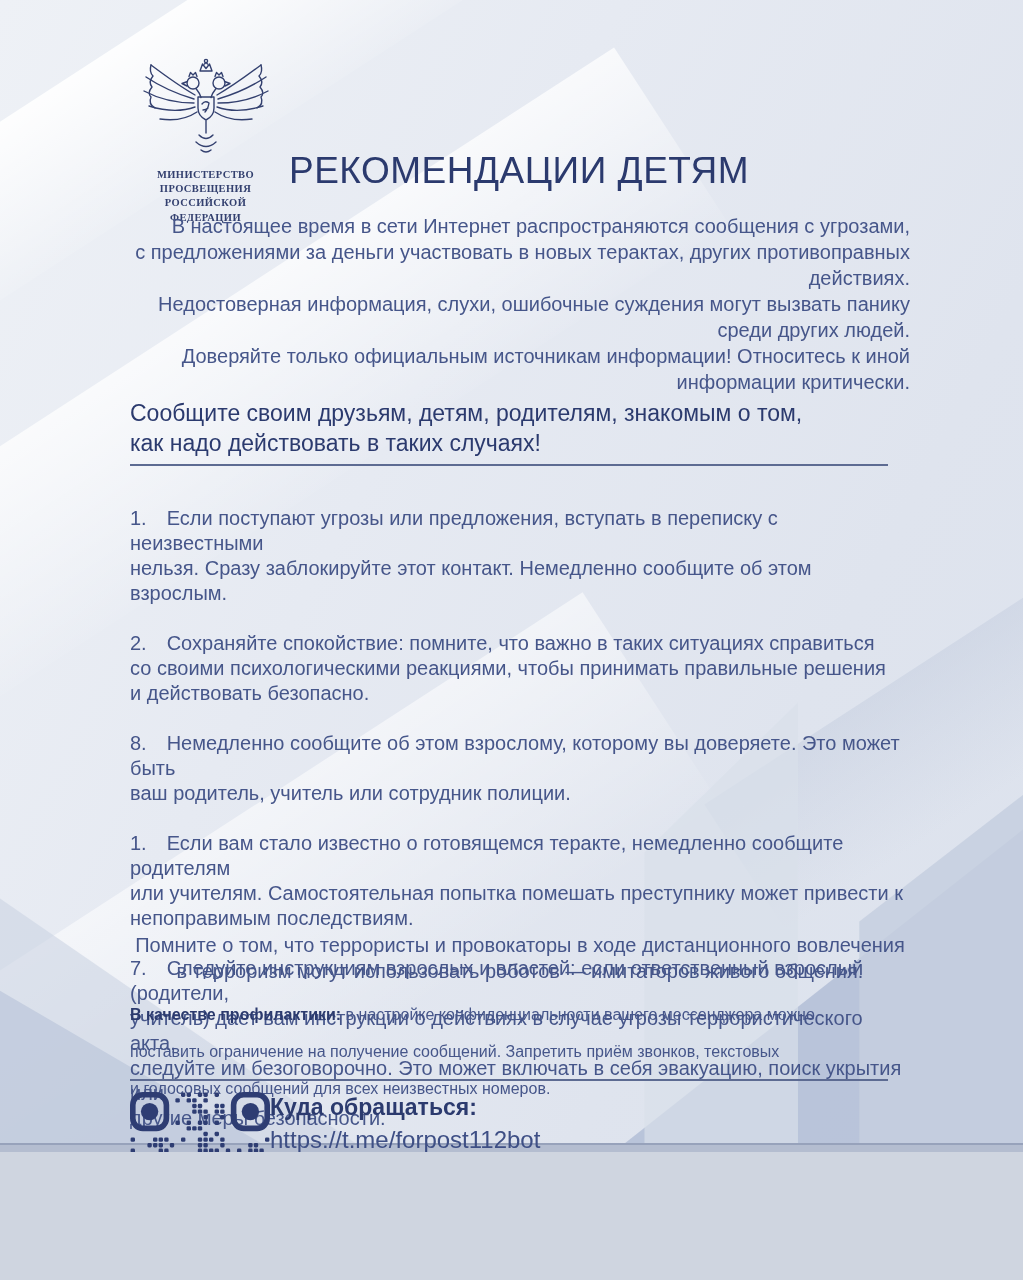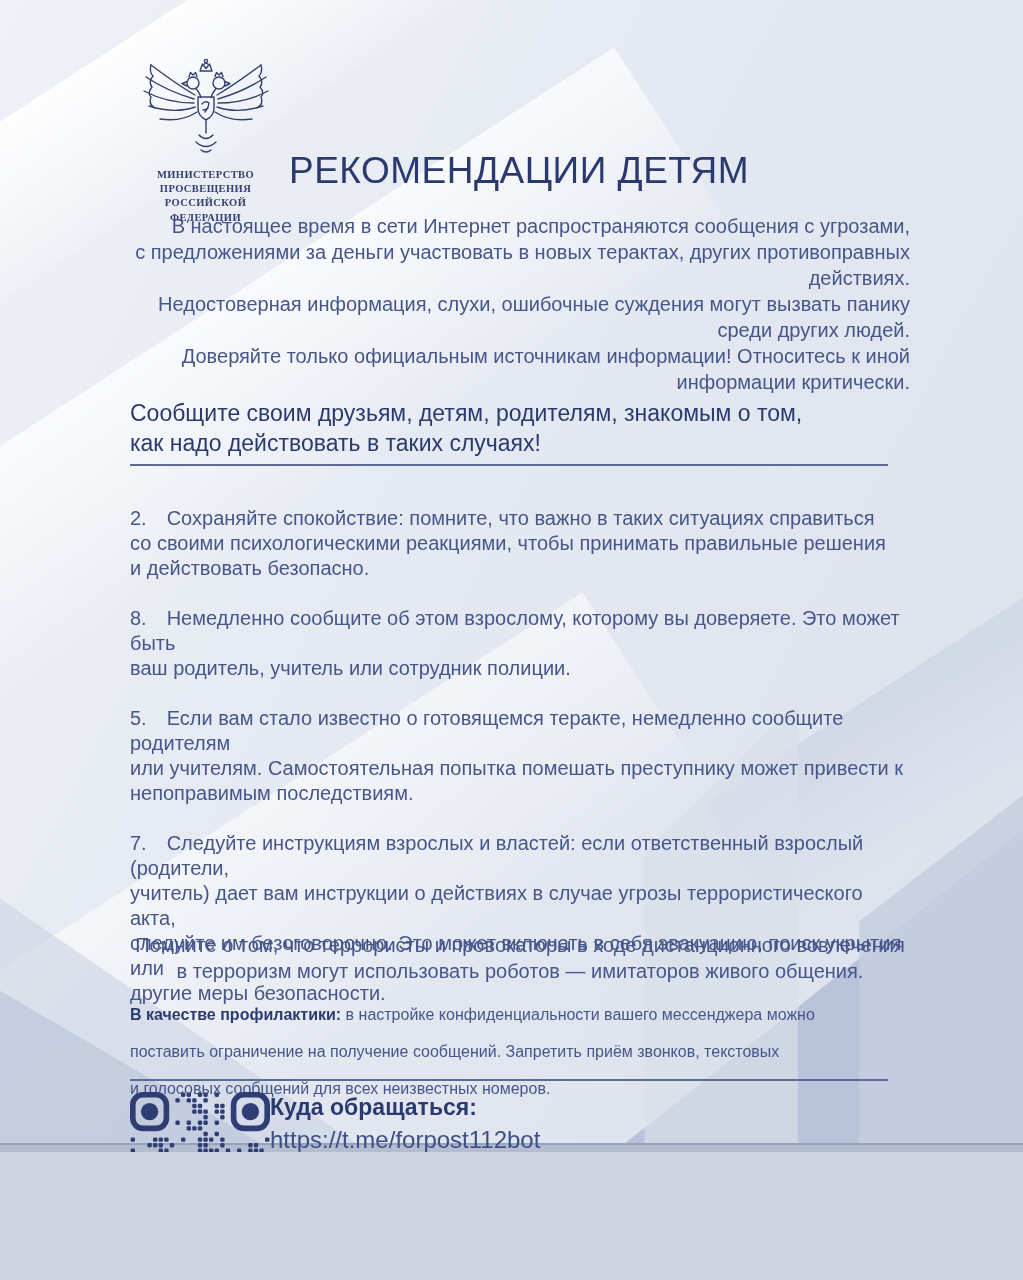--- a/index.html
+++ b/index.html
@@ -135,26 +135,28 @@
 Недостоверная информация, слухи, ошибочные суждения могут вызвать панику
 среди других людей.
 Доверяйте только официальным источникам информации! Относитесь к иной
 информации критически.</div>
 
   <div class="blk callout">Сообщите своим друзьям, детям, родителям, знакомым о том,
 как надо действовать в таких случаях!</div>
   <div class="hr hr1"></div>
 
   <div class="blk rules">
+    <p>1.  Если поступают угрозы или предложения, вступать в переписку с неизвестными
+нельзя. Сразу заблокируйте этот контакт. Немедленно сообщите об этом взрослым.</p>
     <p>2.  Сохраняйте спокойствие: помните, что важно в таких ситуациях справиться
 со своими психологическими реакциями, чтобы принимать правильные решения
 и действовать безопасно.</p>
     <p>8.  Немедленно сообщите об этом взрослому, которому вы доверяете. Это может быть
 ваш родитель, учитель или сотрудник полиции.</p>
-    <p>5.  Если вам стало известно о готовящемся теракте, немедленно сообщите родителям
+    <p>1.  Если вам стало известно о готовящемся теракте, немедленно сообщите родителям
 или учителям. Самостоятельная попытка помешать преступнику может привести к
 непоправимым последствиям.</p>
     <p>7.  Следуйте инструкциям взрослых и властей: если ответственный взрослый (родители,
 учитель) дает вам инструкции о действиях в случае угрозы террористического акта,
 следуйте им безоговорочно. Это может включать в себя эвакуацию, поиск укрытия или
 другие меры безопасности.</p>
   </div>
 
   <div class="blk note">Помните о том, что террористы и провокаторы в ходе дистанционного вовлечения
 в терроризм могут использовать роботов — имитаторов живого общения.</div>

